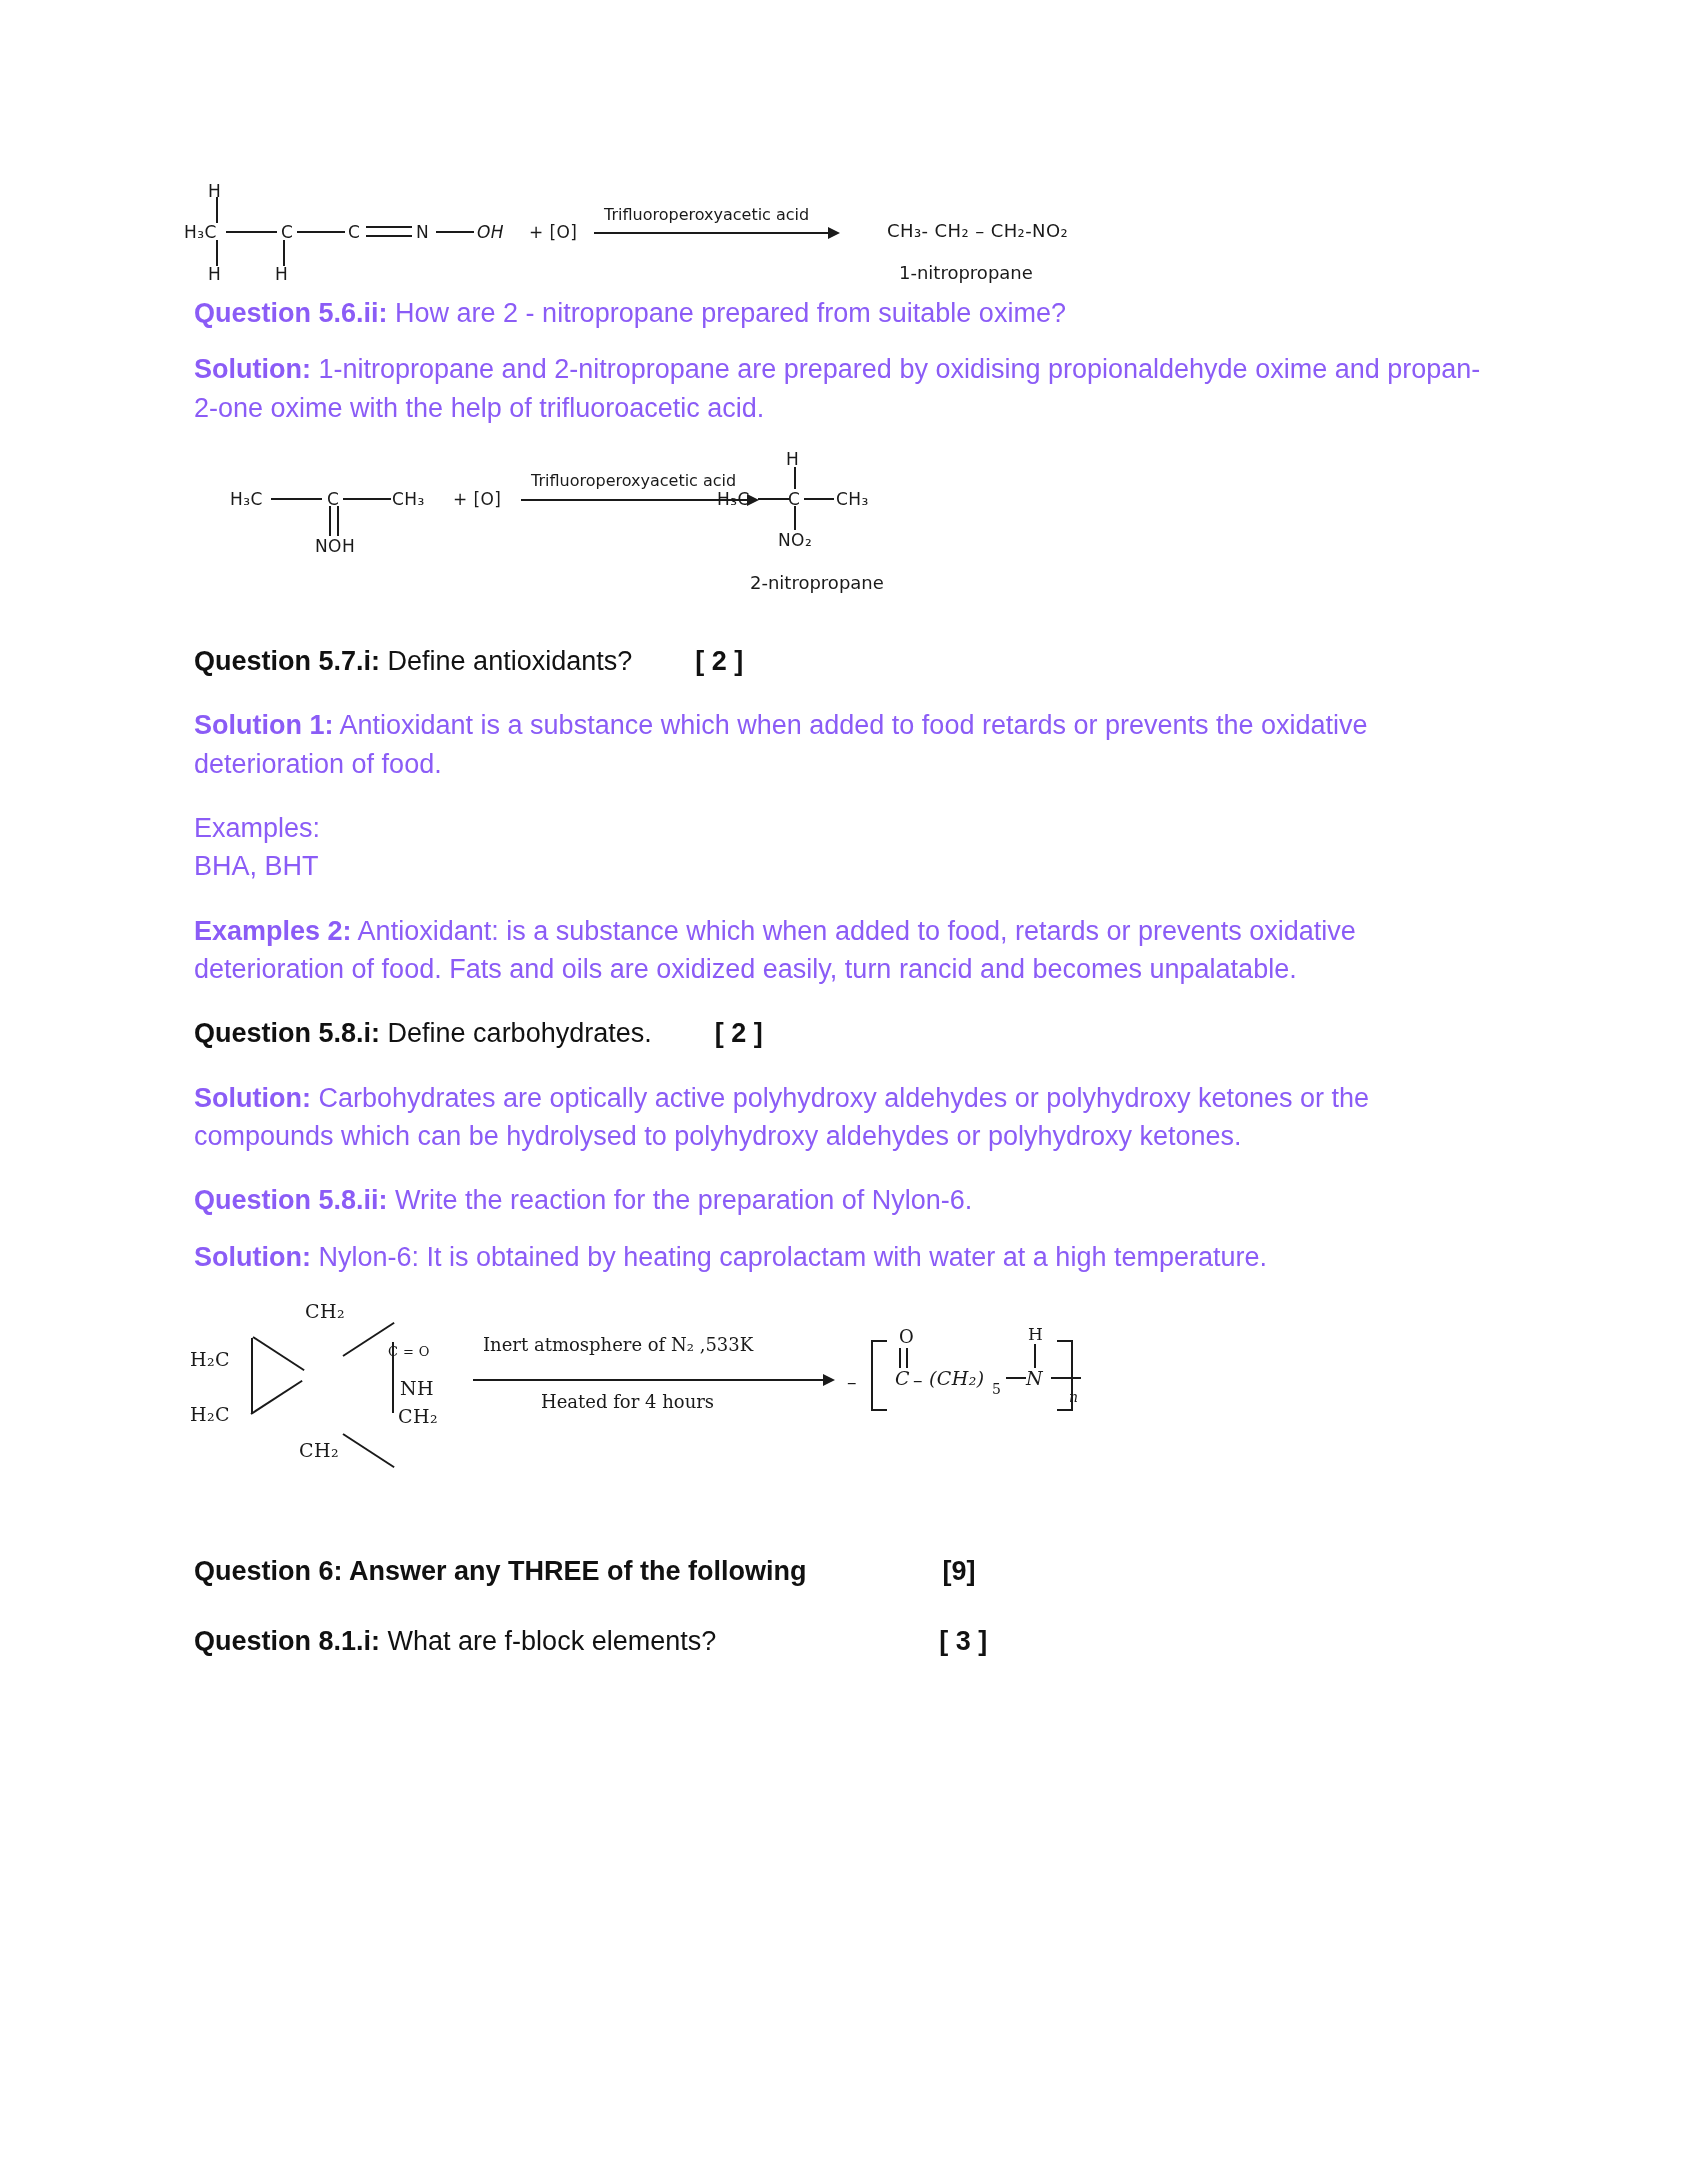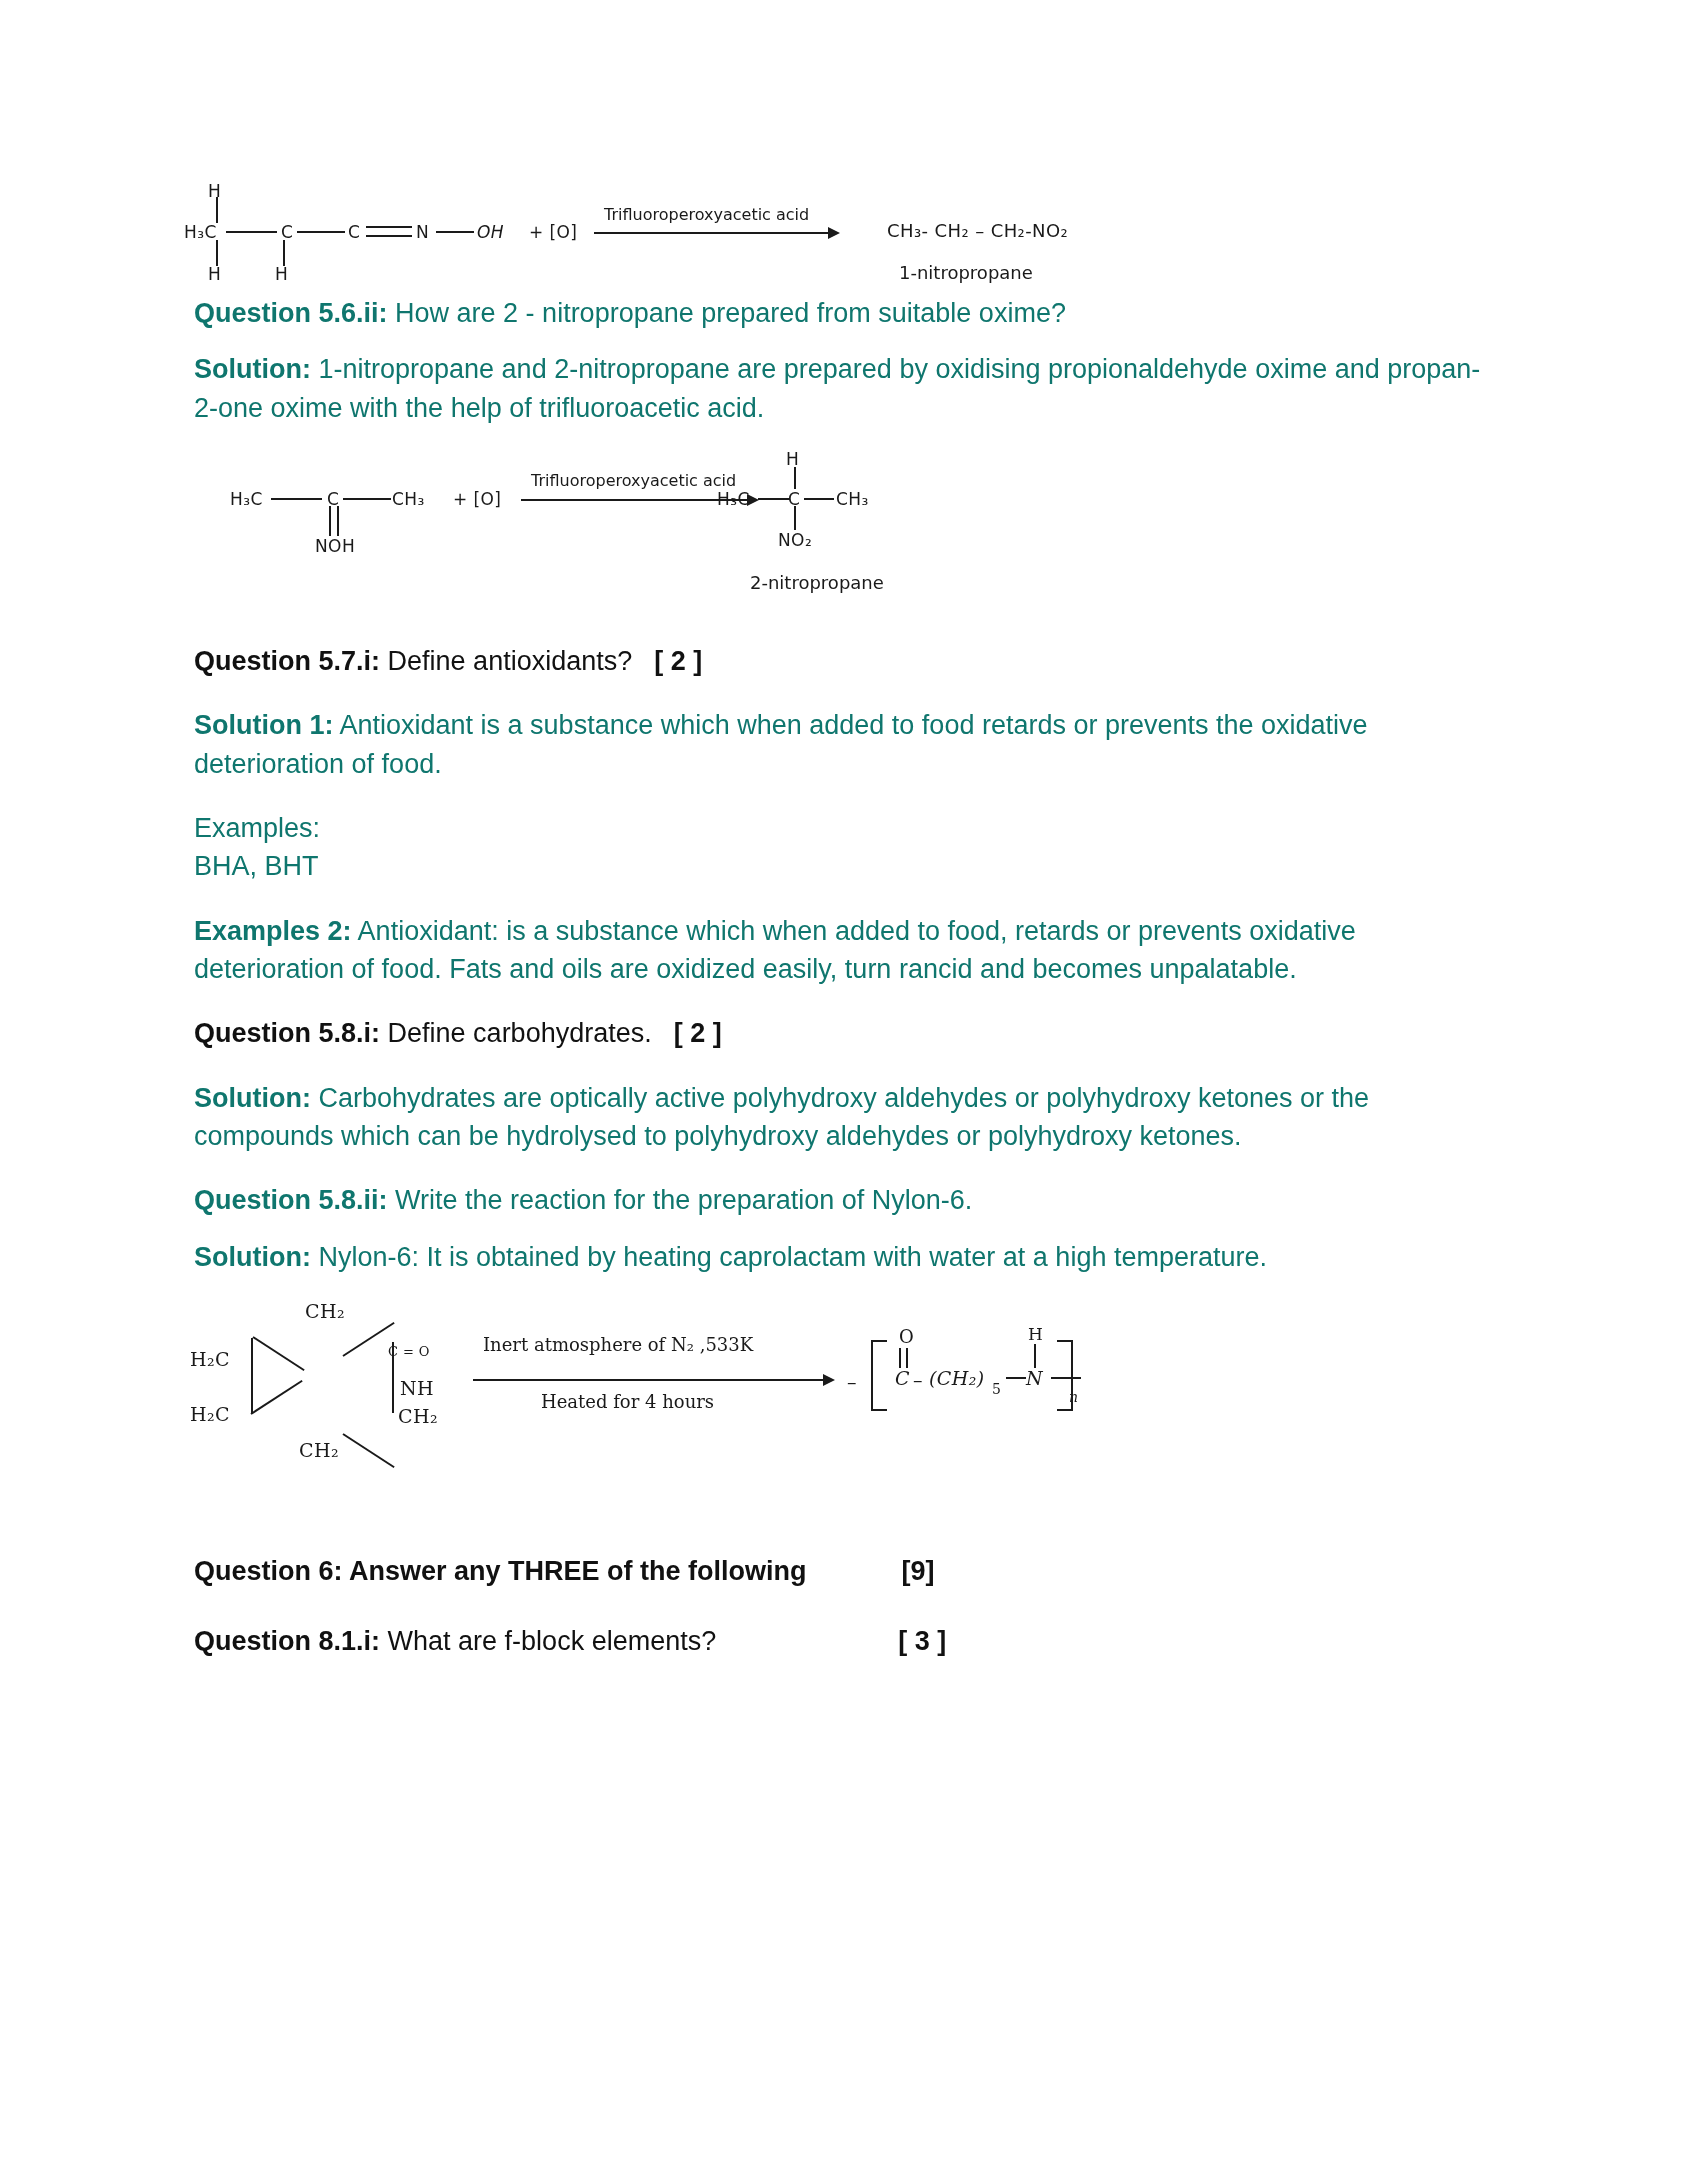--- a/index.html
+++ b/index.html
@@ -33,30 +33,31 @@
   .qline {
     font-size: 27px;
     line-height: 1.42;
     margin: 0 0 10px 0;
     color: #111;
   }
   .para {
     font-size: 27px;
     line-height: 1.42;
     margin: 0 0 26px 0;
-    color: #0f766e;
+    color: #8b5cf6;
   }
   .para.tight { margin-bottom: 18px; }
   b.lbl { font-weight: bold; }
   .spacer-sm { height: 18px; }
   .spacer-md { height: 30px; }
 
   .row-marks {
     display: flex;
     align-items: flex-start;
+    gap: 41px;
   }
   .row-marks .qtext { flex: 0 0 auto; }
   .row-marks .mk {
     margin-left: 95px;
     font-weight: bold;
     font-size: 27px;
   }
 
   
   .figure {

